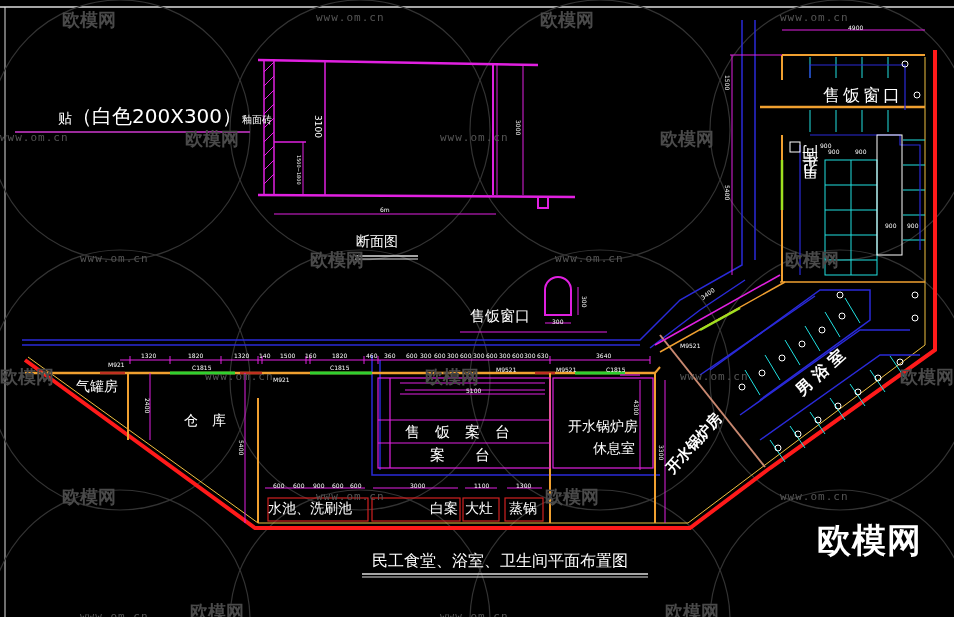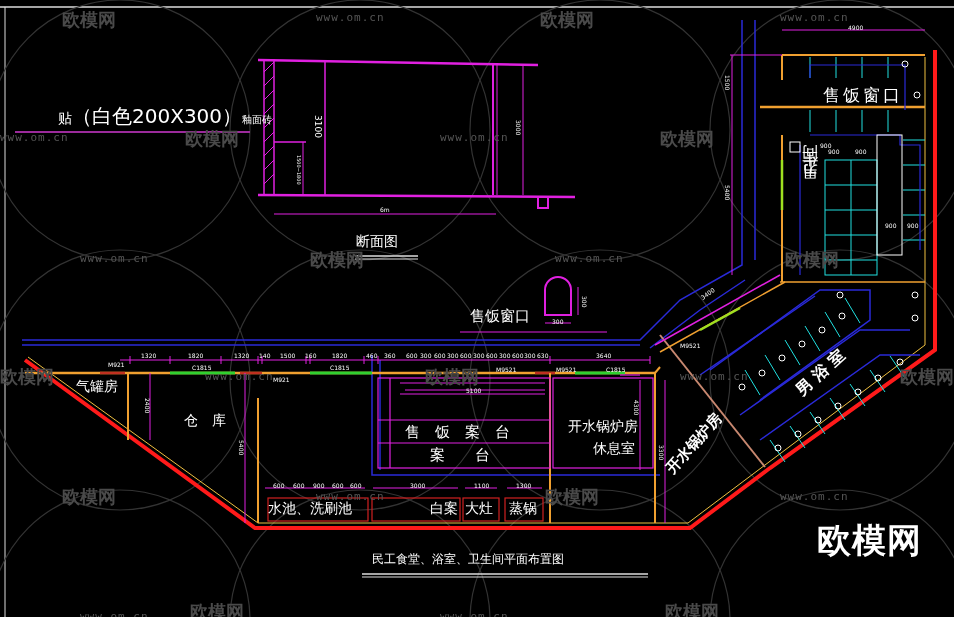--- a/index.html
+++ b/index.html
@@ -348,17 +348,17 @@
 <div class="lbl" style="left:593px;top:440px;font-size:14px;">休息室</div>
 <div class="lbl" style="left:268px;top:500px;font-size:14px;">水池、洗刷池</div>
 <div class="lbl" style="left:402px;top:500px;font-size:14px;margin-left:28px;">白案</div>
 <div class="lbl" style="left:465px;top:500px;font-size:14px;">大灶</div>
 <div class="lbl" style="left:509px;top:500px;font-size:14px;">蒸锅</div>
 <div class="lbl" style="left:662px;top:465px;font-size:15px;font-weight:bold;transform:rotate(-48deg);transform-origin:left top;">开水锅炉房</div>
 <div class="lbl" style="left:792px;top:385px;font-size:16px;font-weight:bold;transform:rotate(-42deg);transform-origin:left top;">男 浴 室</div>
 <div class="lbl" style="left:823px;top:84px;font-size:17px;letter-spacing:3px;">售饭窗口</div>
 <div class="lbl" style="left:800px;top:168px;font-size:16px;writing-mode:vertical-rl;letter-spacing:6px;transform:rotate(180deg);">男卫生间</div>
 
-<div class="lbl" style="left:372px;top:551px;font-size:12px;">民工食堂、浴室、卫生间平面布置图</div>
+<div class="lbl" style="left:372px;top:551px;font-size:16px;">民工食堂、浴室、卫生间平面布置图</div>
 
 <div class="brand">
   <div class="big">欧模网</div>
 </div>
 
 </body></html>

